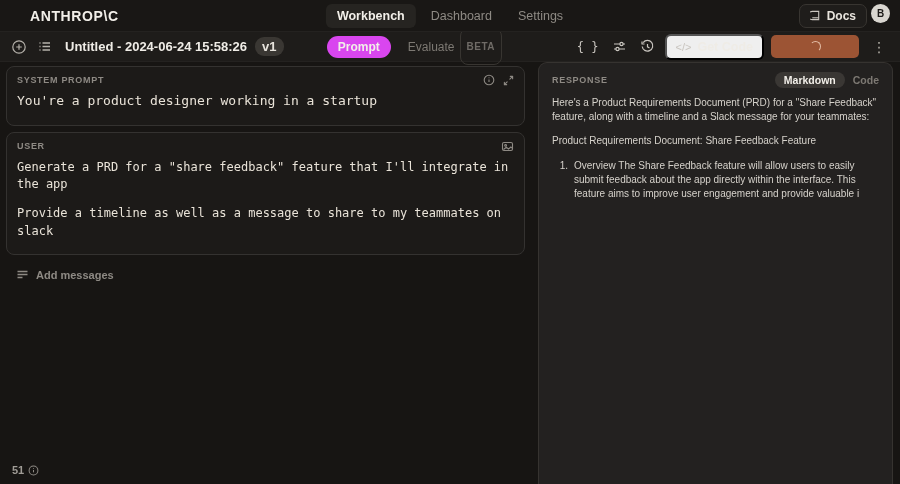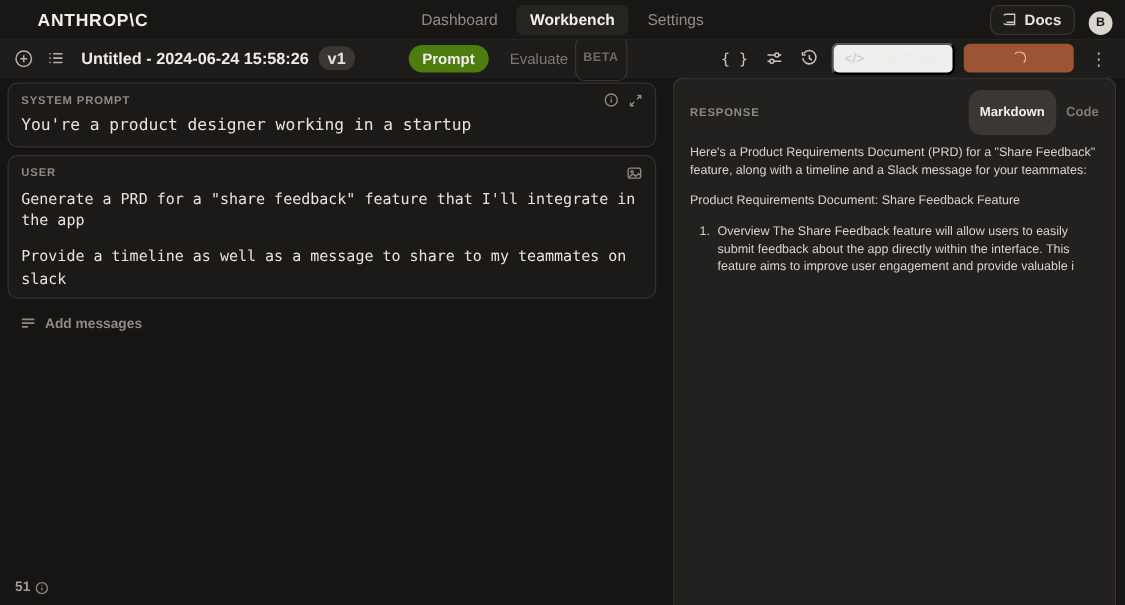--- a/index.html
+++ b/index.html
@@ -19,21 +19,21 @@
   }
   .logo { font-size:14px; font-weight:700; letter-spacing:.6px; color:#f2efe9;margin-left:20px; }
   .nav-center {
     position:absolute; left:50%; transform:translateX(-50%);
     display:flex; align-items:center; gap:4px;
   }
   .nav-item {
     font-size:12.5px; color:#8e8a84; padding:5px 11px; border-radius:6px; cursor:pointer;
   }
   .nav-item.active { color:#f2efe9; font-weight:700; background:#262421; }
-  .nav-right { margin-left:auto; display:flex; align-items:flex-end; gap:11px; }
+  .nav-right { margin-left:auto; display:flex; align-items:flex-start; gap:4px; }
   .docs-btn {
     display:flex; align-items:center; gap:6px; font-size:12px; font-weight:700; color:#e8e4dd;
     border:1px solid #383531; background:#1f1d1b; border-radius:7px; padding:4px 10px; cursor:pointer;
   }
   .avatar {
     width:19px; height:19px; border-radius:50%; background:#d9d6d0; color:#1c1a18;
     font-size:10px; font-weight:700; display:flex; align-items:center; justify-content:center; cursor:pointer;
   }
 
   
@@ -43,21 +43,21 @@
   }
   .tb-left { width:533px; display:flex; align-items:center; padding:0 20px 0 8px; }
   .icon-btn { padding:3px; border-radius:5px; cursor:pointer; color:#b5b1aa; display:flex; align-items:center; justify-content:center; }
   .tb-title { font-size:13px; font-weight:600; color:#efece6; margin:0 8px 0 10px; white-space:nowrap; }
   .ver-badge {
     background:#3a3733; color:#e8e4dd; font-size:13px; font-weight:700;
     border-radius:9px; padding:2px 7px; cursor:pointer;
   }
   .mode-tabs { margin-left:auto; display:flex; align-items:center; gap:6px; }
   .mode-tab { font-size:12px; color:#7d7973; padding:4px 11px; border-radius:13px; cursor:pointer; display:flex; align-items:center; gap:5px; }
-  .mode-tab.active { background:#4d7c0f; color:#f2efe9; font-weight:600; }
+  .mode-tab.active { background:#d946ef; color:#f2efe9; font-weight:600; }
   .beta-badge {
     font-size:10px; font-weight:700; letter-spacing:.5px; color:#6f6b66;
     border:1px solid #383531; border-radius:8px; padding:12px 6px;
   }
   .tb-right { flex:1; display:flex; align-items:center; justify-content:flex-end; gap:7px; padding-right:8px; }
   .getcode-btn {
     display:flex; align-items:center; gap:6px; font-size:12.5px; font-weight:700; color:#efece6;
     padding:4px 9px; border-radius:6px; cursor:pointer;
   }
   .code-glyph { font-size:11px; color:#c9c5bf; font-weight:400; }
@@ -71,21 +71,21 @@
     animation:spin 1s linear infinite;
   }
   @keyframes spin { to { transform:rotate(360deg); } }
   .kebab { color:#b5b1aa; font-size:14px; letter-spacing:0; padding:2px 6px; cursor:pointer; }
 
   
   .main { display:flex; height:422px; }
   .left-pane { width:533px; display:flex; flex-direction:column; padding:2px 8px 0 6px; }
   .msg-box {
     border:1px solid #343230; background:#1c1a18; border-radius:8px;
-    padding:7px 10px 6px 10px; margin-top:2px;
+    padding:7px 10px 14px 10px; margin-top:2px;
   }
   .msg-box + .msg-box { margin-top:6px; }
   .box-head { display:flex; align-items:center; }
   .box-label {
     font-size:9px; font-weight:700; letter-spacing:.7px; color:#8e8a84; text-transform:uppercase;
   }
   .box-head-icons { margin-left:auto; display:flex; align-items:center; gap:8px; color:#8e8a84; }
   .mono-text {
     font-family:"DejaVu Sans Mono", monospace; font-size:13px; color:#e9e3d8;
     line-height:1.5; margin-top:5px; white-space:pre-wrap;
@@ -101,35 +101,35 @@
 
   
   .resp-card {
     flex:1; margin:0 7px 0 5px; background:#232120;
     border:1px solid #363330; border-bottom:none; border-radius:9px 9px 0 0;
     padding:9px 13px; overflow:hidden;
   }
   .resp-head { display:flex; align-items:center; margin-bottom:8px; }
   .fmt-tabs { margin-left:auto; display:flex; align-items:center; gap:8px; }
   .fmt-tab { font-size:10.5px; font-weight:700; color:#7d7973; cursor:pointer; }
-  .fmt-tab.active { background:#3a3734; color:#f2efe9; border-radius:10px; padding:12px 9px; }
+  .fmt-tab.active { background:#3a3734; color:#f2efe9; border-radius:10px; padding:2px 9px; }
   .resp-body { font-size:10px; color:#d6d2cb; line-height:1.42; }
   .resp-body p { margin-bottom:10px; }
   .resp-list { margin:0 0 10px 4px; }
   .resp-li { display:flex; }
   .resp-li .marker { width:18px; flex:none; text-align:right; padding-right:6px; }
 </style>
 </head>
 <body>
 
 <header class="topnav">
   <div class="logo">ANTHROP\C</div>
   <nav class="nav-center">
+    <div class="nav-item active">Workbench</div>
     <div class="nav-item">Dashboard</div>
-    <div class="nav-item active">Workbench</div>
     <div class="nav-item">Settings</div>
   </nav>
   <div class="nav-right">
     <button class="docs-btn">
       <span>
         <svg width="11" height="11" viewBox="0 0 12 12" fill="none" stroke="#c9c5bf" stroke-width="1.2">
           <path d="M2.5 1.5h7v9h-7a1 1 0 0 1 0-9z"></path>
             <path d="M2.5 8.5h7"></path>
         </svg>
       </span>

